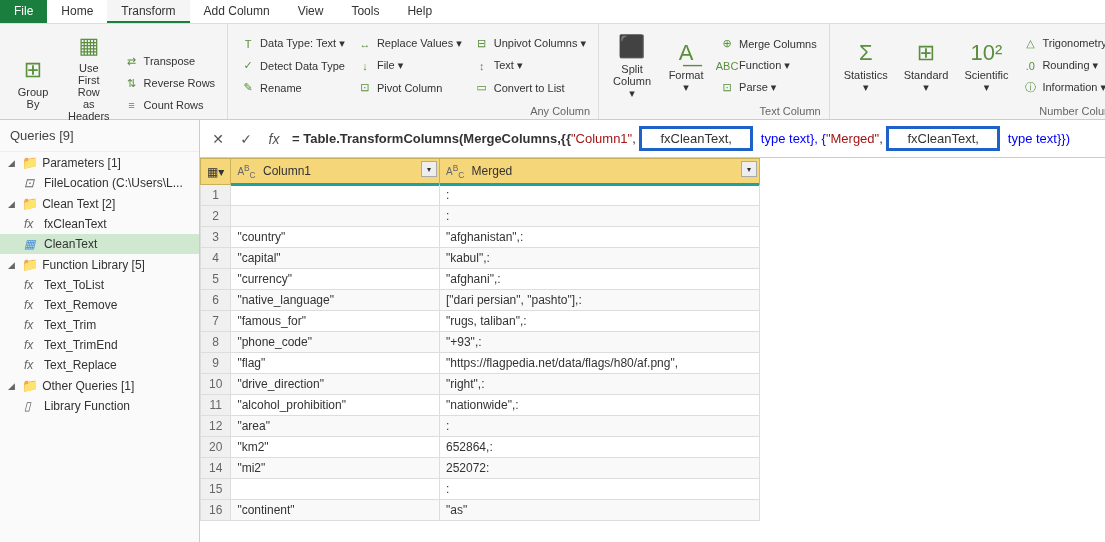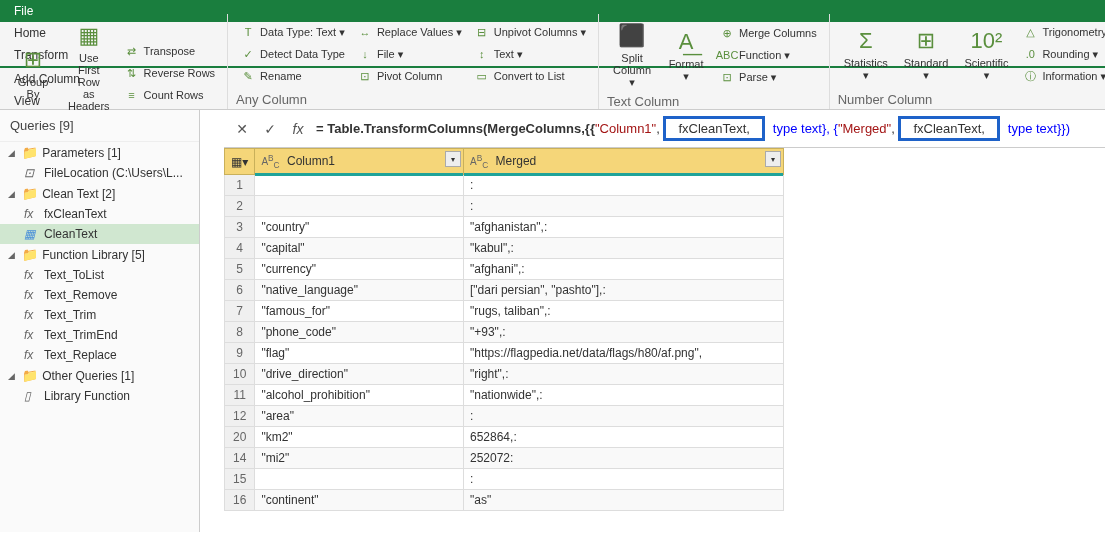--- a/index.html
+++ b/index.html
@@ -1,52 +1,52 @@
 <!DOCTYPE html>
 <html><head>
 <meta charset="utf-8">
 <style>
 * { margin: 0; padding: 0; box-sizing: border-box; font-family: "Segoe UI", Tahoma, sans-serif; }
 body { background: #fff; font-size: 12px; color: #333; overflow: hidden; width: 1105px; height: 542px; }
 
-.menubar { display: flex; background: #fff; border-bottom: 1px solid #ddd; height: 14px; flex-direction: column; }
+.menubar { display: flex; background: #fff; border-bottom: 1px solid #ddd; height: 24px; }
 .menubar .tab { padding: 4px 14px; cursor: pointer; font-size: 12px; }
 .menubar .tab.file { background: #1a7e3e; color: #fff; }
 .menubar .tab.active { border-bottom: 2px solid #1a7e3e; background: #f5f5f5; }
 
 .ribbon { display: flex; background: #f5f5f5; border-bottom: 1px solid #ccc; height: 96px; }
 .ribbon-group { border-right: 1px solid #ddd; padding: 4px 8px 2px 8px; display: flex; flex-direction: column; justify-content: space-between; }
-.ribbon-group-label { text-align: left; font-size: 13px; color: #666; margin-top: 2px; }
+.ribbon-group-label { text-align: right; font-size: 11px; color: #666; margin-top: 2px; }
 .ribbon-content { display: flex; gap: 4px; flex: 1; }
 .big-btn { display: flex; flex-direction: column; align-items: center; justify-content: center; padding: 4px 6px; cursor: pointer; min-width: 50px; }
 .big-btn .icon-lg { width: 28px; height: 28px; display: flex; align-items: center; justify-content: center; color: #5a8f3d; font-size: 22px; }
 .big-btn .lbl { font-size: 11px; text-align: center; line-height: 12px; margin-top: 2px; }
 .small-btns { display: flex; flex-direction: column; gap: 2px; justify-content: center; }
 .small-btn { display: flex; align-items: center; gap: 4px; padding: 2px 4px; cursor: pointer; font-size: 11px; white-space: nowrap; }
 .small-btn .icon-sm { width: 16px; height: 16px; display: inline-flex; align-items: center; justify-content: center; color: #5a8f3d; }
 
-.main { display: flex; height: calc(542px - 24px - 96px); gap: 24px; }
+.main { display: flex; height: calc(542px - 24px - 96px); }
 .sidebar { width: 200px; border-right: 1px solid #ccc; background: #fafafa; overflow-y: auto; }
 .sidebar-header { padding: 8px 10px; font-size: 13px; color: #444; border-bottom: 1px solid #eee; }
 .tree-folder { display: flex; align-items: center; padding: 3px 8px; gap: 4px; cursor: pointer; font-size: 12px; }
 .tree-folder .arrow { font-size: 9px; color: #666; width: 10px; }
 .tree-folder .folder-icon { color: #e6a23c; font-size: 13px; }
 .tree-item { display: flex; align-items: center; padding: 3px 8px 3px 24px; gap: 6px; cursor: pointer; font-size: 12px; }
 .tree-item.selected { background: #d0e7d0; }
 .tree-item .item-icon { color: #666; font-style: italic; font-size: 12px; width: 14px; }
 .tree-item .table-icon { color: #4a90d9; }
 
 .content { flex: 1; display: flex; flex-direction: column; overflow: hidden; }
 .formula-bar { display: flex; align-items: center; padding: 6px 8px; border-bottom: 1px solid #ccc; gap: 8px; background: #fff; }
 .formula-btn { width: 20px; height: 20px; display: flex; align-items: center; justify-content: center; cursor: pointer; color: #555; font-size: 14px; }
 .formula-text { flex: 1; font-family: Consolas, monospace; font-size: 13px; white-space: nowrap; overflow: hidden; }
 .formula-text .fn { color: #333; font-weight: bold; }
 .formula-text .str { color: #a31515; }
 .formula-text .kw { color: #0000ff; }
-.highlight-box { border: 3px solid #1e62c9; padding: 2px 12px; display: inline-block; }
+.highlight-box { border: 3px solid #1e62c9; padding: 2px 18px; display: inline-block; }
 
 .grid { flex: 1; overflow: auto; background: #fff; }
 .grid table { border-collapse: collapse; width: 560px; }
 .grid th { background: #f5d679; border: 1px solid #c9b05a; padding: 4px 6px; text-align: left; font-weight: normal; font-size: 12px; position: relative; }
 .grid th.rowhead { background: #f5d679; width: 30px; }
 .grid th .col-icon { color: #666; margin-right: 4px; font-size: 10px; }
 .grid th .filter-btn { position: absolute; right: 2px; top: 2px; width: 16px; height: 16px; border: 1px solid #aaa; background: #eee; display: flex; align-items: center; justify-content: center; font-size: 8px; cursor: pointer; }
 .grid th .teal-bar { position: absolute; bottom: -2px; left: 0; right: 0; height: 3px; background: #1fa39a; }
 .grid td { border: 1px solid #ddd; padding: 3px 6px; font-size: 12px; background: #fff; }
 .grid td.rownum { background: #f0f0f0; text-align: center; color: #666; width: 30px; }

